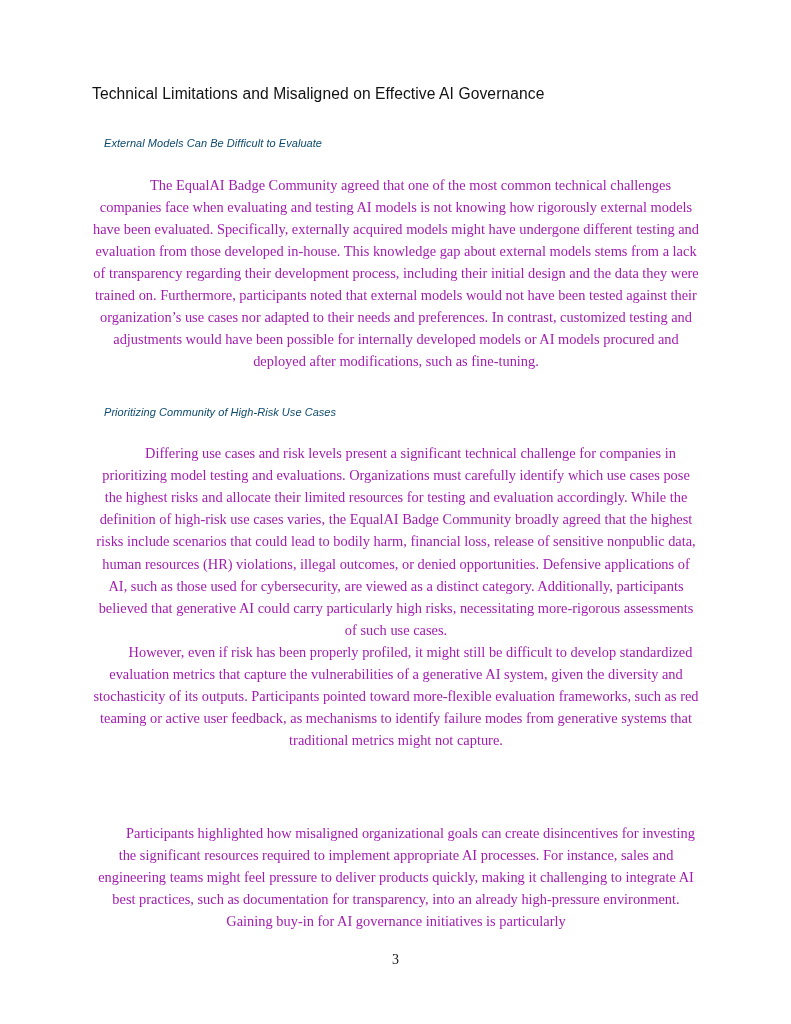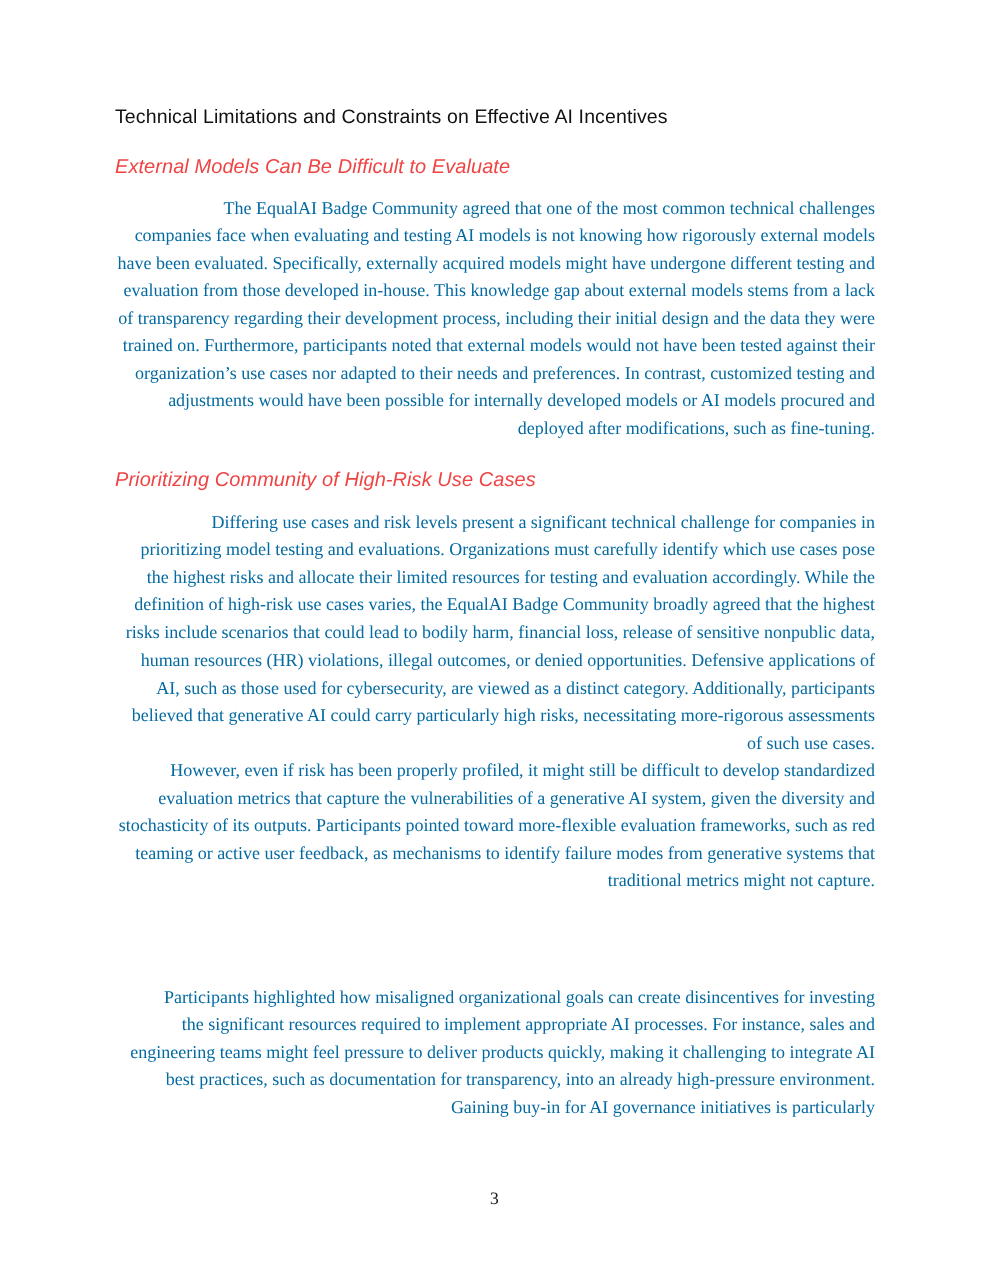--- a/index.html
+++ b/index.html
@@ -34,38 +34,38 @@
     font-size: 15.6px;
     font-weight: 400;
     color: #111111;
     margin: 0;
     padding: 0;
     line-height: 1.3;
     letter-spacing: 0.1px;
   }
   h2.sub-heading {
     font-family: "Liberation Sans", "DejaVu Sans", sans-serif;
-    font-size: 16px;
+    font-size: 11px;
     font-weight: 400;
     font-style: italic;
-    color: #ef4444;
-    margin: 0;
+    color: #0c4a6e;
+    margin: 12px;
     padding: 0;
     line-height: 1.3;
     letter-spacing: 0.05px;
   }
   p.body-par {
     font-family: "Liberation Serif", "DejaVu Serif", serif;
     font-size: 14.4px;
     font-weight: 400;
-    color: #0369a1;
+    color: #a21caf;
     margin: 0;
     padding: 0;
     line-height: 22.05px;
-    text-align: right;
+    text-align: center;
     text-indent: 29px;
     -webkit-font-smoothing: antialiased;
   }
   
   .gap-h1-to-h2   { height: 20px; }
   .gap-h2-to-par  { height: 11px; }
   .gap-par-to-h2  { height: 21px; }
   .gap-par-to-h1  { height: 40px; }
 
   .page-number {
@@ -79,21 +79,21 @@
     color: #151515;
   }
 </style>
 </head>
 <body>
 
 <div class="page">
 
   <div class="content">
 
-    <h1 class="section-heading">Technical Limitations and Constraints on Effective AI Incentives</h1>
+    <h1 class="section-heading">Technical Limitations and Misaligned on Effective AI Governance</h1>
 
     <div class="gap-h1-to-h2"></div>
 
     <h2 class="sub-heading">External Models Can Be Difficult to Evaluate</h2>
 
     <div class="gap-h2-to-par"></div>
 
     <p class="body-par">The EqualAI Badge Community agreed that one of the most common technical challenges companies face when evaluating and testing AI models is not knowing how rigorously external models have been evaluated. Specifically, externally acquired models might have undergone different testing and evaluation from those developed in-house. This knowledge gap about external models stems from a lack of transparency regarding their development process, including their initial design and the data they were trained on. Furthermore, participants noted that external models would not have been tested against their organization’s use cases nor adapted to their needs and preferences. In contrast, customized testing and adjustments would have been possible for internally developed models or AI models procured and deployed after modifications, such as fine-tuning.</p>
 
     <div class="gap-par-to-h2"></div>

